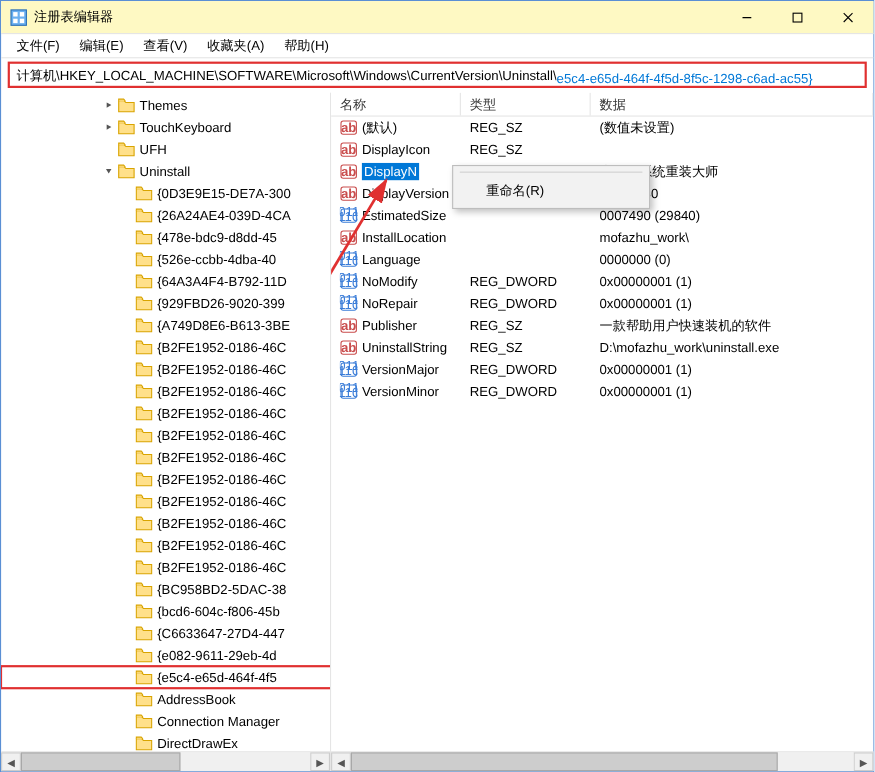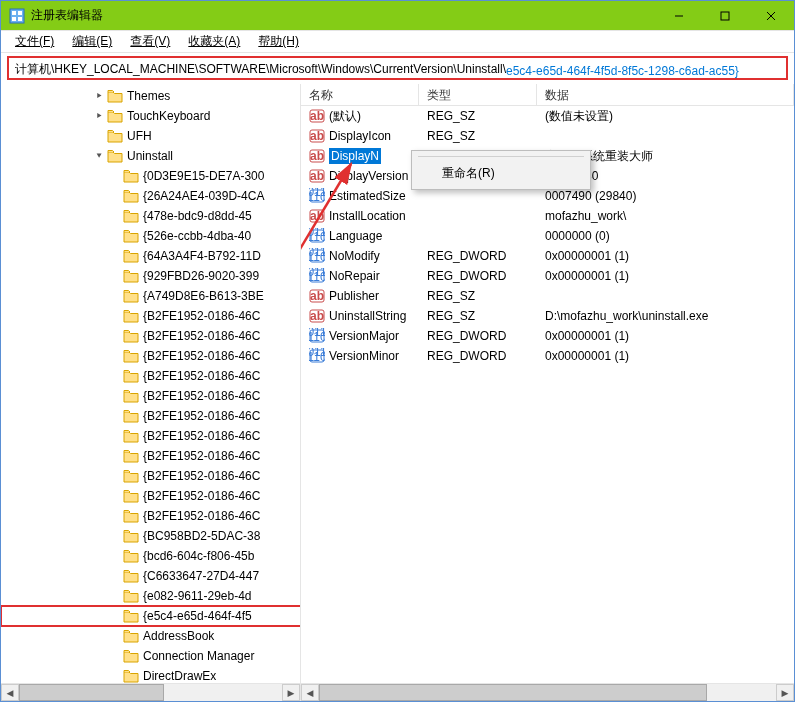--- a/index.html
+++ b/index.html
@@ -1,25 +1,25 @@
 <!DOCTYPE html>
 <html><head>
 <meta charset="utf-8">
 <style>
 * { box-sizing: border-box; margin: 0; padding: 0; font-family: "Microsoft YaHei", "Segoe UI", Tahoma, sans-serif; font-size: 12px; }
 body { background: #fff; width: 795px; height: 702px; overflow: hidden; position: relative; }
 .window { width: 795px; height: 702px; border: 1px solid #5a8fd4; display: flex; flex-direction: column; background: #fff; }
-.titlebar { height: 30px; background: #84cc16; display: flex; align-items: center; padding-left: 8px; border-bottom: 1px solid #e5e5e5; }
+.titlebar { height: 30px; background: #fef9c3; display: flex; align-items: center; padding-left: 8px; border-bottom: 1px solid #e5e5e5; }
 .titlebar-icon { width: 16px; height: 16px; margin-right: 6px; display: inline-flex; align-items: center; justify-content: center; }
 .titlebar-icon svg { width: 16px; height: 16px; }
 .titlebar-title { flex: 1; color: #000; }
 .window-controls { display: flex; }
 .win-btn { width: 46px; height: 30px; display: flex; align-items: center; justify-content: center; color: #333; cursor: pointer; }
 .menubar { height: 22px; display: flex; align-items: center; padding: 0 6px; gap: 2px; border-bottom: 1px solid #e5e5e5; }
-.menu-item { padding: 2px 8px; cursor: pointer; text-decoration: underline; }
+.menu-item { padding: 2px 8px; cursor: pointer; }
 .addressbar { height: 24px; border: 2px solid #e03030; margin: 3px 6px 4px 6px; display: flex; align-items: flex-end; padding: 0 6px; background: #fff; }
 .addressbar span { white-space: nowrap; overflow: hidden; }
 .addr-blue { color: #0078d7; }
 .main { flex: 1; display: flex; overflow: hidden; position: relative;}
 .tree-pane { width: 300px; border-right: 1px solid #e5e5e5; overflow: hidden; position: relative; }
 .tree-scroll { height: 100%; overflow-x: auto; overflow-y: hidden; }
 .tree-inner { padding-top: 2px; width: 340px; }
 .tree-row { height: 20px; display: flex; align-items: center; white-space: nowrap; padding-left: 4px; }
 .tree-row .indent { display:inline-block; }
 .toggle { width: 12px; display: inline-flex; justify-content: center; color: #555; cursor: pointer; font-size: 9px; }
@@ -514,20 +514,21 @@
             <div class="cell cell-name">
               <span class="val-icon str">
                 <svg width="16" height="16" viewBox="0 0 16 16">
                   <rect x="1" y="2" width="14" height="12" rx="2" fill="#fff" stroke="#c94c4c"></rect>
                   <text x="8" y="12" text-anchor="middle" font-size="8" fill="#c94c4c" font-weight="bold">ab</text>
                 </svg>
               </span>
               <span class="name-text">Publisher</span>
             </div>
             <div class="cell cell-type">REG_SZ</div>
+            <div class="cell cell-data">一款帮助用户快速装机的软件</div>
           </div>
           <div class="list-row">
             <div class="cell cell-name">
               <span class="val-icon str">
                 <svg width="16" height="16" viewBox="0 0 16 16">
                   <rect x="1" y="2" width="14" height="12" rx="2" fill="#fff" stroke="#c94c4c"></rect>
                   <text x="8" y="12" text-anchor="middle" font-size="8" fill="#c94c4c" font-weight="bold">ab</text>
                 </svg>
               </span>
               <span class="name-text">UninstallString</span>

